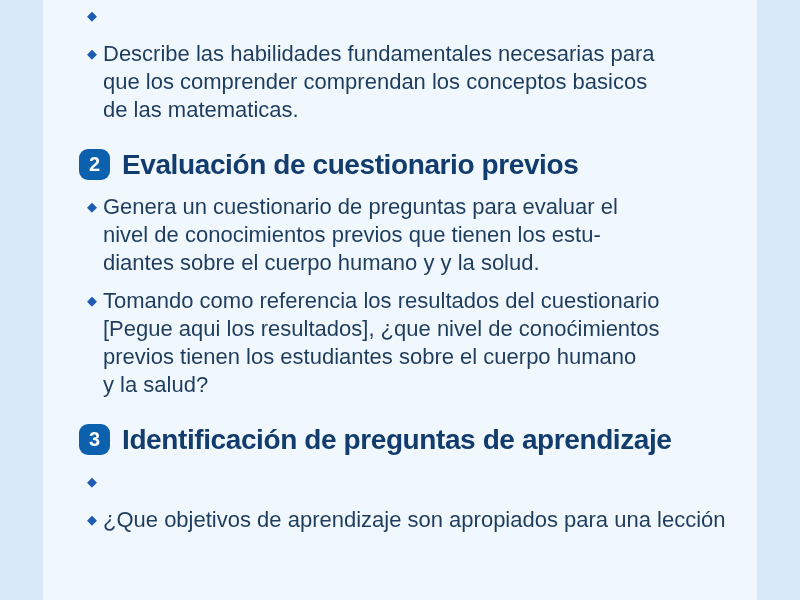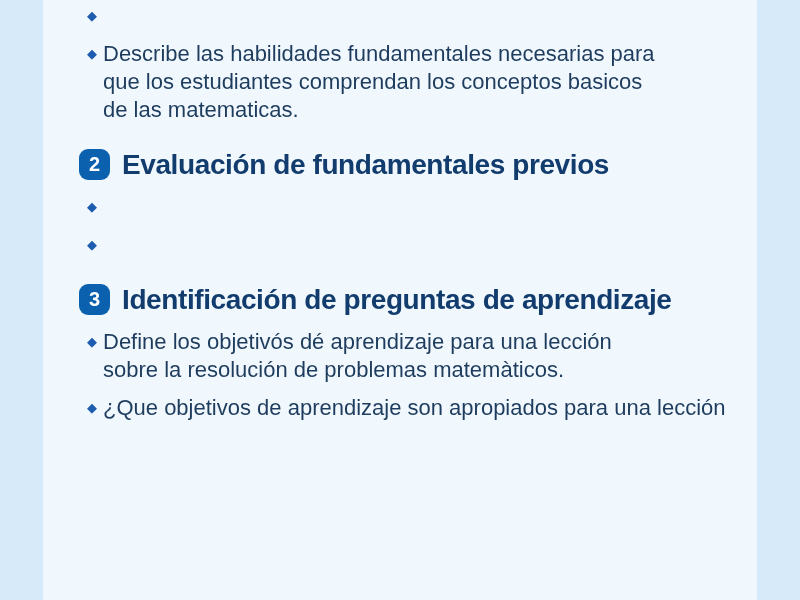--- a/index.html
+++ b/index.html
@@ -66,49 +66,54 @@
 
 <div class="card">
 
   <ul class="bullets">
     <li class="bullet-item">
       <span class="diamond">◆</span>
     </li>
     <li class="bullet-item">
       <span class="diamond">◆</span>
       <span class="btext">Describe las habilidades fundamentales necesarias para
-que los estudiantes comprendan los conceptos basicos
+que los comprender comprendan los conceptos basicos
 de las matematicas.</span>
     </li>
   </ul>
 
   <h2 class="section-heading">
     <span class="num-badge">2</span>
-    <span>Evaluación de fundamentales previos</span>
+    <span>Evaluación de cuestionario previos</span>
   </h2>
 
   <ul class="bullets">
     <li class="bullet-item">
       <span class="diamond">◆</span>
+      <span class="btext">Genera un cuestionario de preguntas para evaluar el
+nivel de conocimientos previos que tienen los estu-
+diantes sobre el cuerpo humano y y la solud.</span>
     </li>
     <li class="bullet-item">
       <span class="diamond">◆</span>
+      <span class="btext">Tomando como referencia los resultados del cuestionario
+[Pegue aqui los resultados], ¿que nivel de conoćimientos
+previos tienen los estudiantes sobre el cuerpo humano
+y la salud?</span>
     </li>
   </ul>
 
   <h2 class="section-heading">
     <span class="num-badge">3</span>
     <span>Identificación de preguntas de aprendizaje</span>
   </h2>
 
   <ul class="bullets">
     <li class="bullet-item">
       <span class="diamond">◆</span>
-      <span class="btext">Define los objetivós dé aprendizaje para una lección
-sobre la resolución de problemas matemàticos.</span>
     </li>
     <li class="bullet-item">
       <span class="diamond">◆</span>
       <span class="btext">¿Que objetivos de aprendizaje son apropiados para una lección</span>
     </li>
   </ul>
 
 </div>
 
 </body></html>

